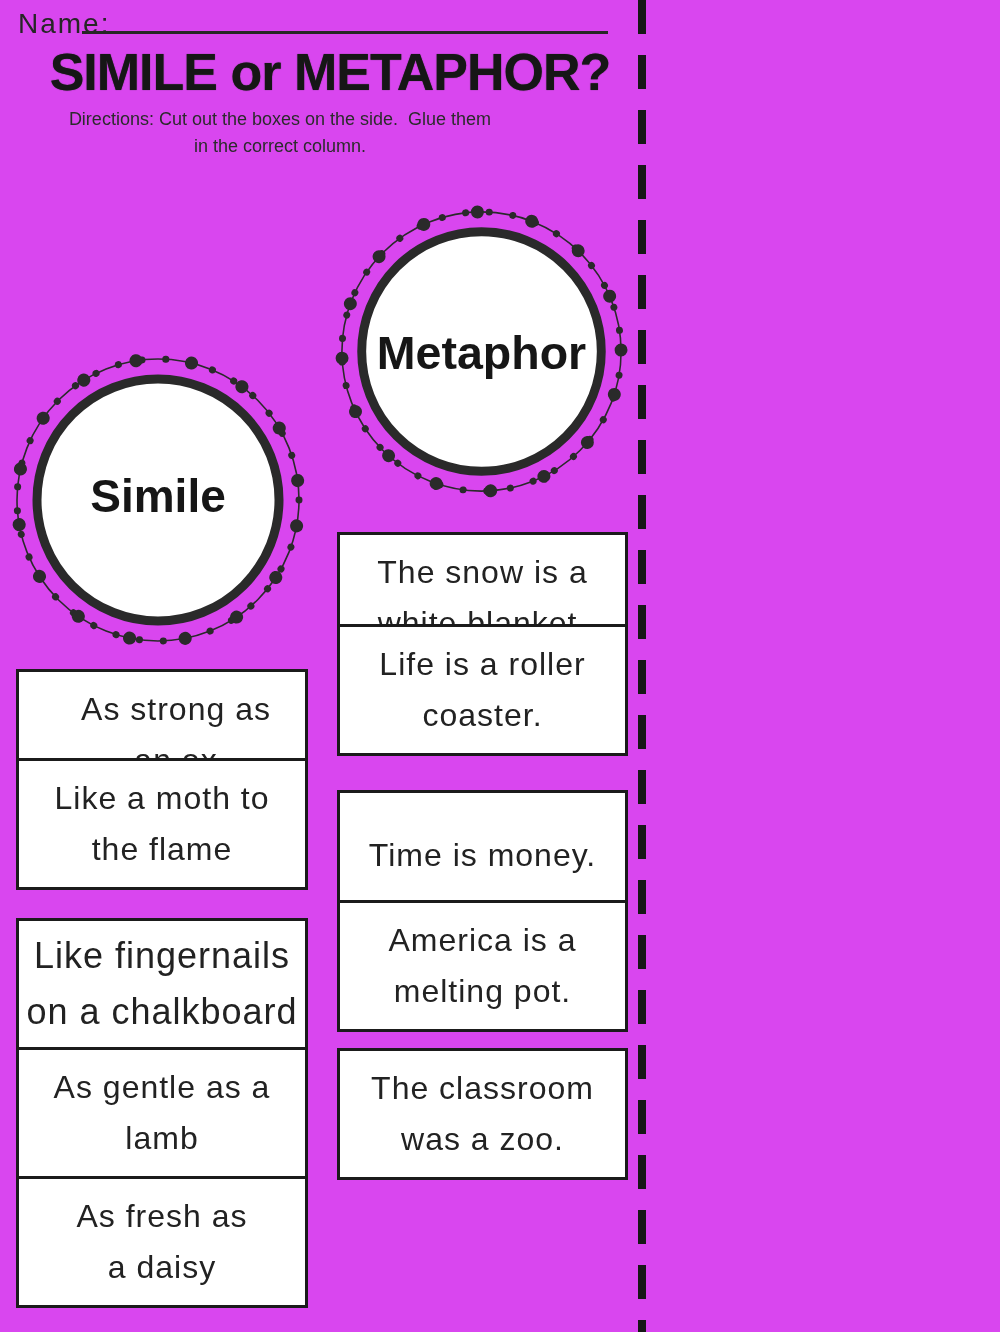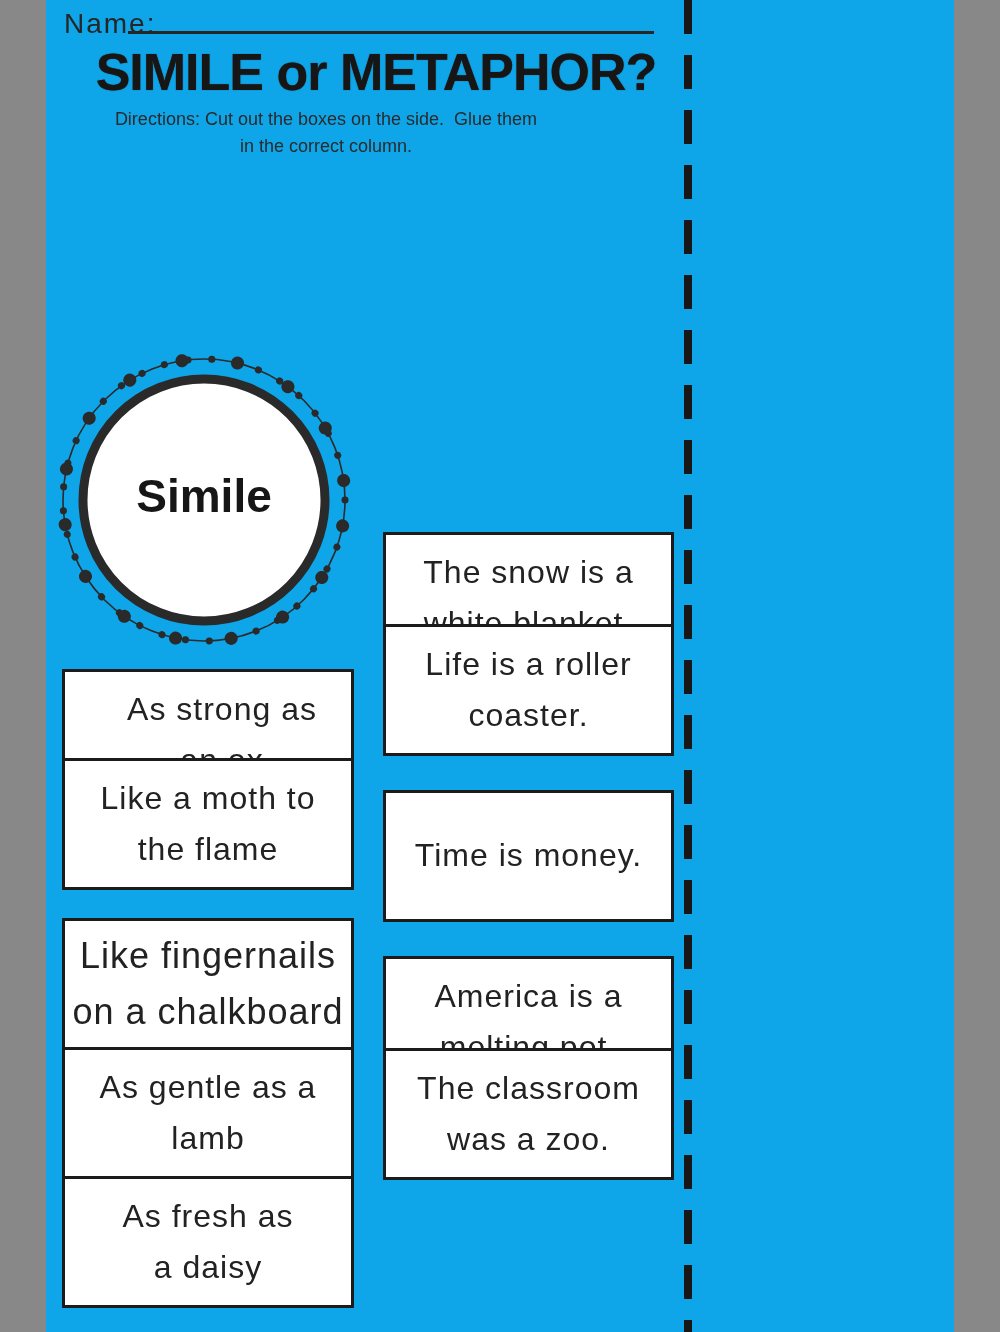--- a/index.html
+++ b/index.html
@@ -1,20 +1,20 @@
 <!DOCTYPE html>
 <html><head>
 <meta charset="utf-8">
 <style>
   * { box-sizing: border-box; margin: 0; padding: 0; }
   body { background: #888; font-family: "Liberation Sans", sans-serif; }
   .page {
     position: relative;
-    width: 908px; height: 1332px;
-    background: #0ea5e9;
+    width: 1000px; height: 1332px;
+    background: #d946ef;
     color: #1d1d1d;
     overflow: hidden;
     margin: 0 auto;
   }
 
   
   .name-label {
     position: absolute; left: 18px; top: 8px;
     font-size: 28px; letter-spacing: 2px; color: #262626;
   }
@@ -76,20 +76,29 @@
 
 <div class="page">
 
   <div class="name-label">Name:</div>
   <div class="name-line"></div>
 
   <div class="title">SIMILE or METAPHOR?</div>
 
   <div class="directions"><span>Directions: Cut out the boxes on the side.  Glue them</span><br><span>in the correct column.</span></div>
 
+  <div class="badge" style="left:333px; top:203px; width:297px; height:297px;">
+    <svg viewBox="0 0 300 300">
+      <circle cx="150" cy="150" r="141" fill="none" stroke="#2a2a2a" stroke-width="1.6"></circle>
+      <circle cx="150" cy="150" r="141" fill="none" stroke="#2a2a2a" stroke-width="7" stroke-dasharray="0.1 23.9" stroke-linecap="round"></circle>
+      <circle cx="150" cy="150" r="141" fill="none" stroke="#2a2a2a" stroke-width="13" stroke-dasharray="0.1 55.9" stroke-dashoffset="12" stroke-linecap="round"></circle>
+      <circle cx="150" cy="150" r="121" fill="#ffffff" stroke="#2a2a2a" stroke-width="9"></circle>
+      <text x="150" y="152" text-anchor="middle" dominant-baseline="central" font-size="47">Metaphor</text>
+    </svg>
+  </div>
 
   <div class="badge" style="left:8px; top:350px; width:300px; height:300px;text-align:center;">
     <svg viewBox="0 0 300 300">
       <circle cx="150" cy="150" r="141" fill="none" stroke="#2a2a2a" stroke-width="1.6"></circle>
       <circle cx="150" cy="150" r="141" fill="none" stroke="#2a2a2a" stroke-width="7" stroke-dasharray="0.1 23.9" stroke-linecap="round"></circle>
       <circle cx="150" cy="150" r="141" fill="none" stroke="#2a2a2a" stroke-width="13" stroke-dasharray="0.1 55.9" stroke-dashoffset="30" stroke-linecap="round"></circle>
       <circle cx="150" cy="150" r="121" fill="#ffffff" stroke="#2a2a2a" stroke-width="9"></circle>
       <text x="150" y="146" text-anchor="middle" dominant-baseline="central" font-size="46">Simile</text>
     </svg>
   </div>
@@ -106,21 +115,21 @@
     <div class="card" style="top:1176px;">As fresh as
 a daisy</div>
   </div>
 
   <div class="col-right">
     <div class="card" style="top:532px;">The snow is a
 white blanket.</div>
     <div class="card" style="top:624px;">Life is a roller
 coaster.</div>
     <div class="card" style="top:790px;">Time is money.</div>
-    <div class="card" style="top:956px;">America is a
+    <div class="card" style="top:900px;">America is a
 melting pot.</div>
     <div class="card" style="top:1048px;">The classroom
 was a zoo.</div>
   </div>
 
   <div class="cut-line"></div>
 
 </div>
 
 </body></html>

